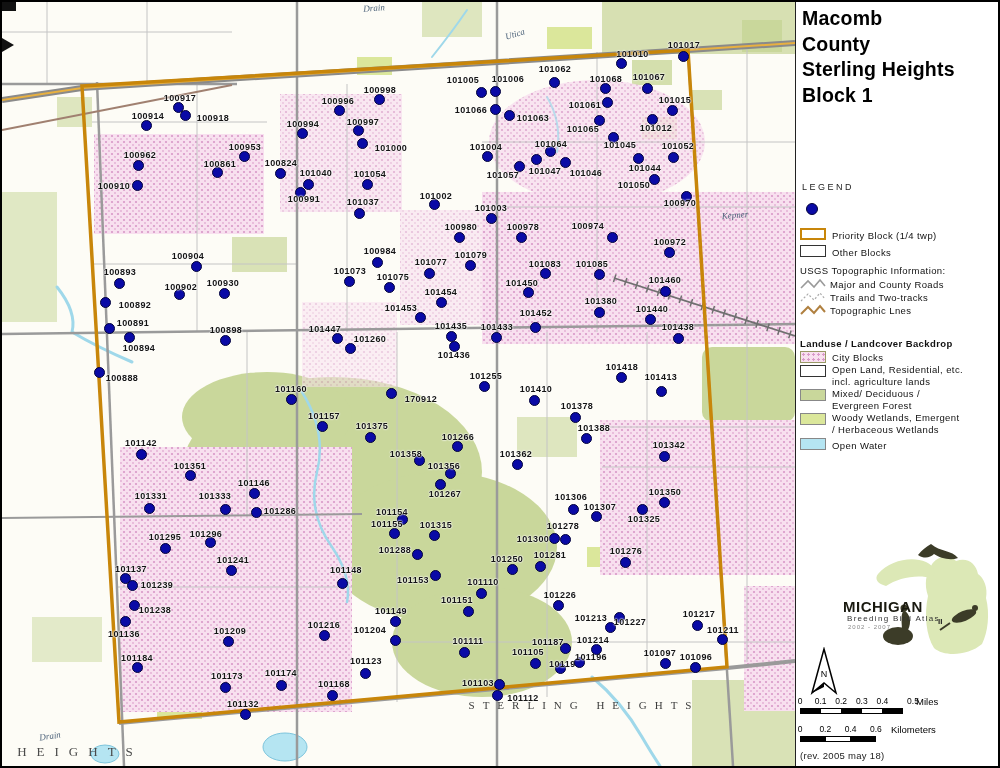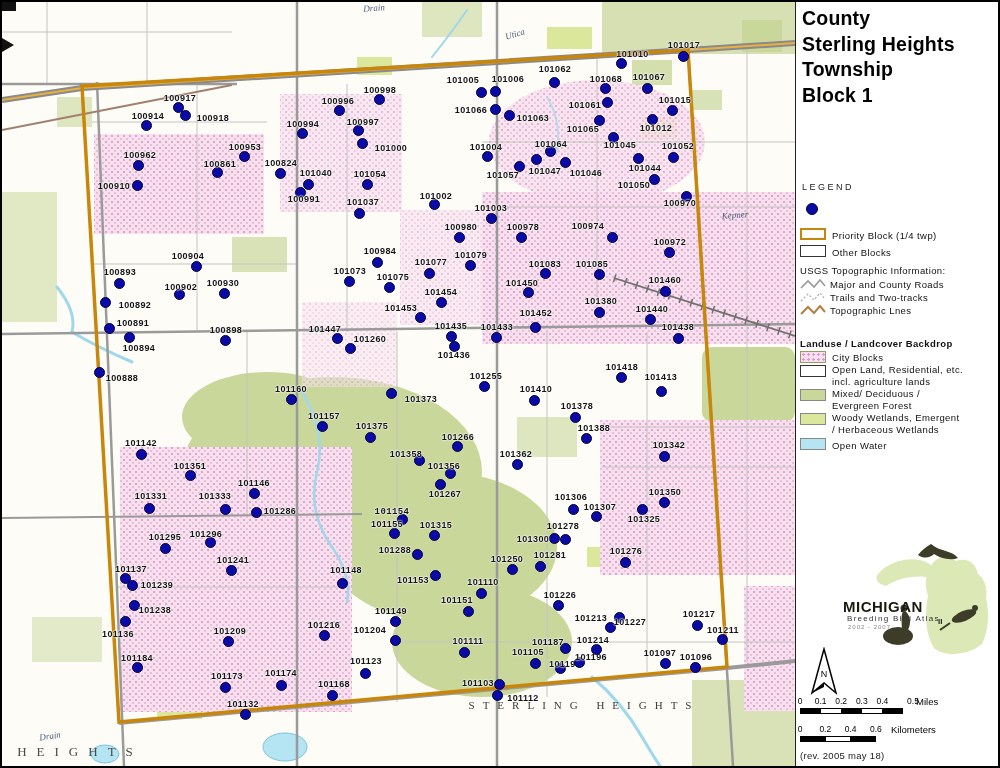--- a/index.html
+++ b/index.html
@@ -297,35 +297,35 @@
         <span class="pl" style="left: 514px; top: 452px;">101362</span>
         <span class="pt" style="left: 411.5px; top: 452.5px; background: rgb(10, 10, 166); border-color: rgb(2, 2, 60);"></span>
         <span class="pl" style="left: 404px; top: 452px;">101358</span>
         <span class="pt" style="left: 442.5px; top: 465.5px; background: rgb(10, 10, 166); border-color: rgb(2, 2, 60);"></span>
         <span class="pl" style="left: 442px; top: 464px;">101356</span>
         <span class="pt" style="left: 432.5px; top: 476.5px; background: rgb(10, 10, 166); border-color: rgb(2, 2, 60);"></span>
         <span class="pl" style="left: 443px; top: 492px;">101267</span>
         <span class="pt" style="left: 449.5px; top: 438.5px; background: rgb(10, 10, 166); border-color: rgb(2, 2, 60);"></span>
         <span class="pl" style="left: 456px; top: 435px;">101266</span>
         <span class="pt" style="left: 383.5px; top: 385.5px; background: rgb(10, 10, 166); border-color: rgb(2, 2, 60);"></span>
-        <span class="pl" style="left: 419px; top: 397px;">101373</span>
+        <span class="pl" style="left: 419px; top: 397px;">170912</span>
         <span class="pt" style="left: 362.5px; top: 429.5px; background: rgb(10, 10, 166); border-color: rgb(2, 2, 60);"></span>
         <span class="pl" style="left: 370px; top: 424px;">101375</span>
         <span class="pt" style="left: 314.5px; top: 418.5px; background: rgb(10, 10, 166); border-color: rgb(2, 2, 60);"></span>
         <span class="pl" style="left: 322px; top: 414px;">101157</span>
         <span class="pt" style="left: 283.5px; top: 391.5px; background: rgb(10, 10, 166); border-color: rgb(2, 2, 60);"></span>
         <span class="pl" style="left: 289px; top: 387px;">101160</span>
         <span class="pt" style="left: 526.5px; top: 392.5px; background: rgb(10, 10, 166); border-color: rgb(2, 2, 60);"></span>
         <span class="pl" style="left: 534px; top: 387px;">101410</span>
         <span class="pt" style="left: 567.5px; top: 409.5px; background: rgb(10, 10, 166); border-color: rgb(2, 2, 60);"></span>
         <span class="pl" style="left: 575px; top: 404px;">101378</span>
         <span class="pt" style="left: 578.5px; top: 430.5px; background: rgb(10, 10, 166); border-color: rgb(2, 2, 60);"></span>
         <span class="pl" style="left: 592px; top: 426px;">101388</span>
         <span class="pt" style="left: 394.5px; top: 511.5px; background: rgb(10, 10, 166); border-color: rgb(2, 2, 60);"></span>
-        <span class="pl" style="left: 390px; top: 510px; font-family: Liberation Mono, monospace;">101154</span>
+        <span class="pl" style="left: 390px; top: 510px;">101154</span>
         <span class="pt" style="left: 386.5px; top: 525.5px; background: rgb(10, 10, 166); border-color: rgb(2, 2, 60);"></span>
         <span class="pl" style="left: 385px; top: 522px;">101155</span>
         <span class="pt" style="left: 426.5px; top: 527.5px; background: rgb(10, 10, 166); border-color: rgb(2, 2, 60);"></span>
         <span class="pl" style="left: 434px; top: 523px;">101315</span>
         <span class="pt" style="left: 409.5px; top: 546.5px; background: rgb(10, 10, 166); border-color: rgb(2, 2, 60);"></span>
         <span class="pl" style="left: 393px; top: 548px;">101288</span>
         <span class="pt" style="left: 334.5px; top: 575.5px; background: rgb(10, 10, 166); border-color: rgb(2, 2, 60);"></span>
         <span class="pl" style="left: 344px; top: 568px;">101148</span>
         <span class="pt" style="left: 427.5px; top: 567.5px; background: rgb(10, 10, 166); border-color: rgb(2, 2, 60);"></span>
         <span class="pl" style="left: 411px; top: 578px;">101153</span>
@@ -345,21 +345,21 @@
         <span class="pl" style="left: 225px; top: 674px;">101173</span>
         <span class="pt" style="left: 324.5px; top: 687.5px; background: rgb(10, 10, 166); border-color: rgb(2, 2, 60);"></span>
         <span class="pl" style="left: 332px; top: 682px;">101168</span>
         <span class="pt" style="left: 237.5px; top: 706.5px; background: rgb(10, 10, 166); border-color: rgb(2, 2, 60);"></span>
         <span class="pl" style="left: 241px; top: 702px;">101132</span>
         <span class="pt" style="left: 124.5px; top: 577.5px; background: rgb(10, 10, 166); border-color: rgb(2, 2, 60);"></span>
         <span class="pl" style="left: 155px; top: 583px;">101239</span>
         <span class="pt" style="left: 126.5px; top: 597.5px; background: rgb(10, 10, 166); border-color: rgb(2, 2, 60);"></span>
         <span class="pl" style="left: 153px; top: 608px;">101238</span>
         <span class="pt" style="left: 117.5px; top: 613.5px; background: rgb(10, 10, 166); border-color: rgb(2, 2, 60);"></span>
-        <span class="pl" style="left: 116px; top: 632px;">101136</span>
+        <span class="pl" style="left: 122px; top: 632px;">101136</span>
         <span class="pt" style="left: 129.5px; top: 659.5px; background: rgb(10, 10, 166); border-color: rgb(2, 2, 60);"></span>
         <span class="pl" style="left: 135px; top: 656px;">101184</span>
         <span class="pt" style="left: 117.5px; top: 570.5px; background: rgb(10, 10, 166); border-color: rgb(2, 2, 60);"></span>
         <span class="pl" style="left: 129px; top: 567px;">101137</span>
         <span class="pt" style="left: 157.5px; top: 540.5px; background: rgb(10, 10, 166); border-color: rgb(2, 2, 60);"></span>
         <span class="pl" style="left: 163px; top: 535px;">101295</span>
         <span class="pt" style="left: 202.5px; top: 534.5px; background: rgb(10, 10, 166); border-color: rgb(2, 2, 60);"></span>
         <span class="pl" style="left: 204px; top: 532px;">101296</span>
         <span class="pt" style="left: 223.5px; top: 562.5px; background: rgb(10, 10, 166); border-color: rgb(2, 2, 60);"></span>
         <span class="pl" style="left: 231px; top: 558px;">101241</span>
@@ -451,23 +451,23 @@
         <span class="pl" style="left: 484px; top: 145px;">101004</span>
         <span class="pt" style="left: 511.5px; top: 158.5px; background: rgb(10, 10, 166); border-color: rgb(2, 2, 60);"></span>
         <span class="pl" style="left: 501px; top: 173px;">101057</span>
         <span class="pt" style="left: 528.5px; top: 151.5px; background: rgb(10, 10, 166); border-color: rgb(2, 2, 60);"></span>
         <span class="pl" style="left: 543px; top: 169px;">101047</span>
       </div>
   </div>
 
   <div id="sidebar">
     <div id="title" class="abs">
+      <div>Macomb</div>
       <div>County</div>
       <div>Sterling Heights</div>
-      <div>Township</div>
       <div>Block 1</div>
     </div>
 
     <div id="legend-heading" class="abs">LEGEND</div>
 
     <span class="legdot abs" style="left:10px;top:201px;"></span>
 
     <span class="sw sw-priority abs" style="left:4px;top:226px;"></span>
     <div class="leg abs" style="left:36px;top:228px;">Priority Block (1/4 twp)</div>
 

